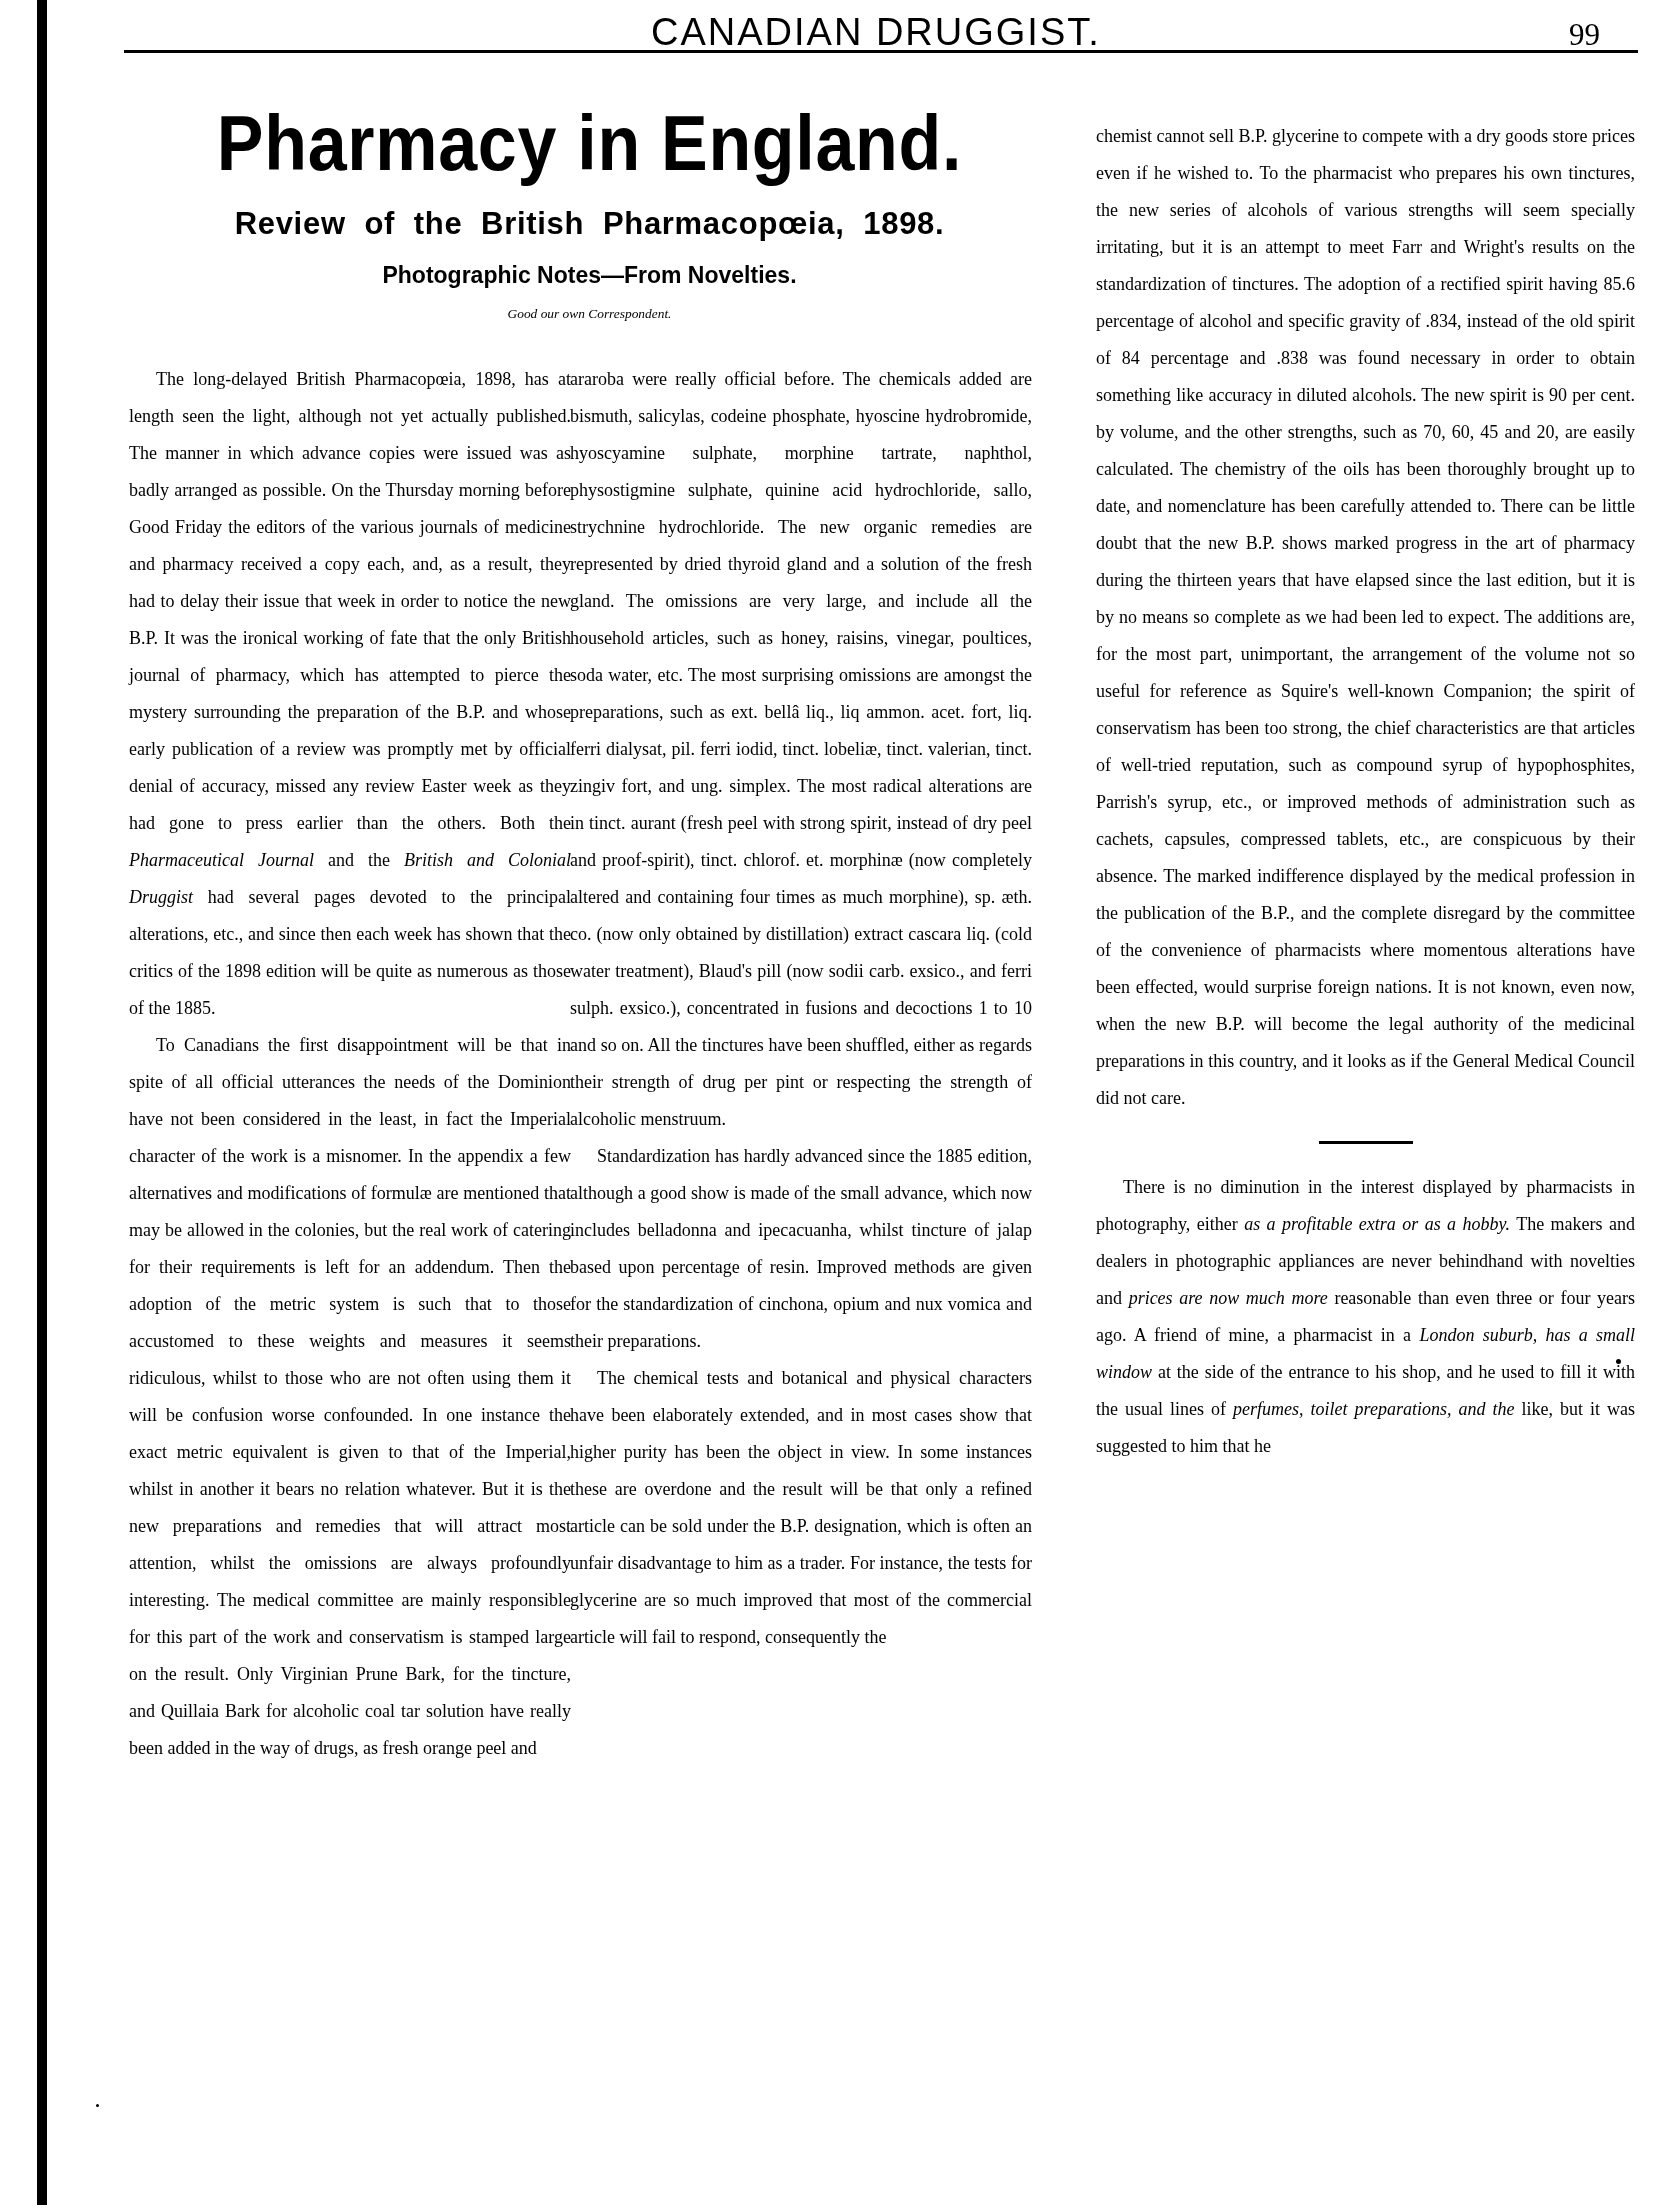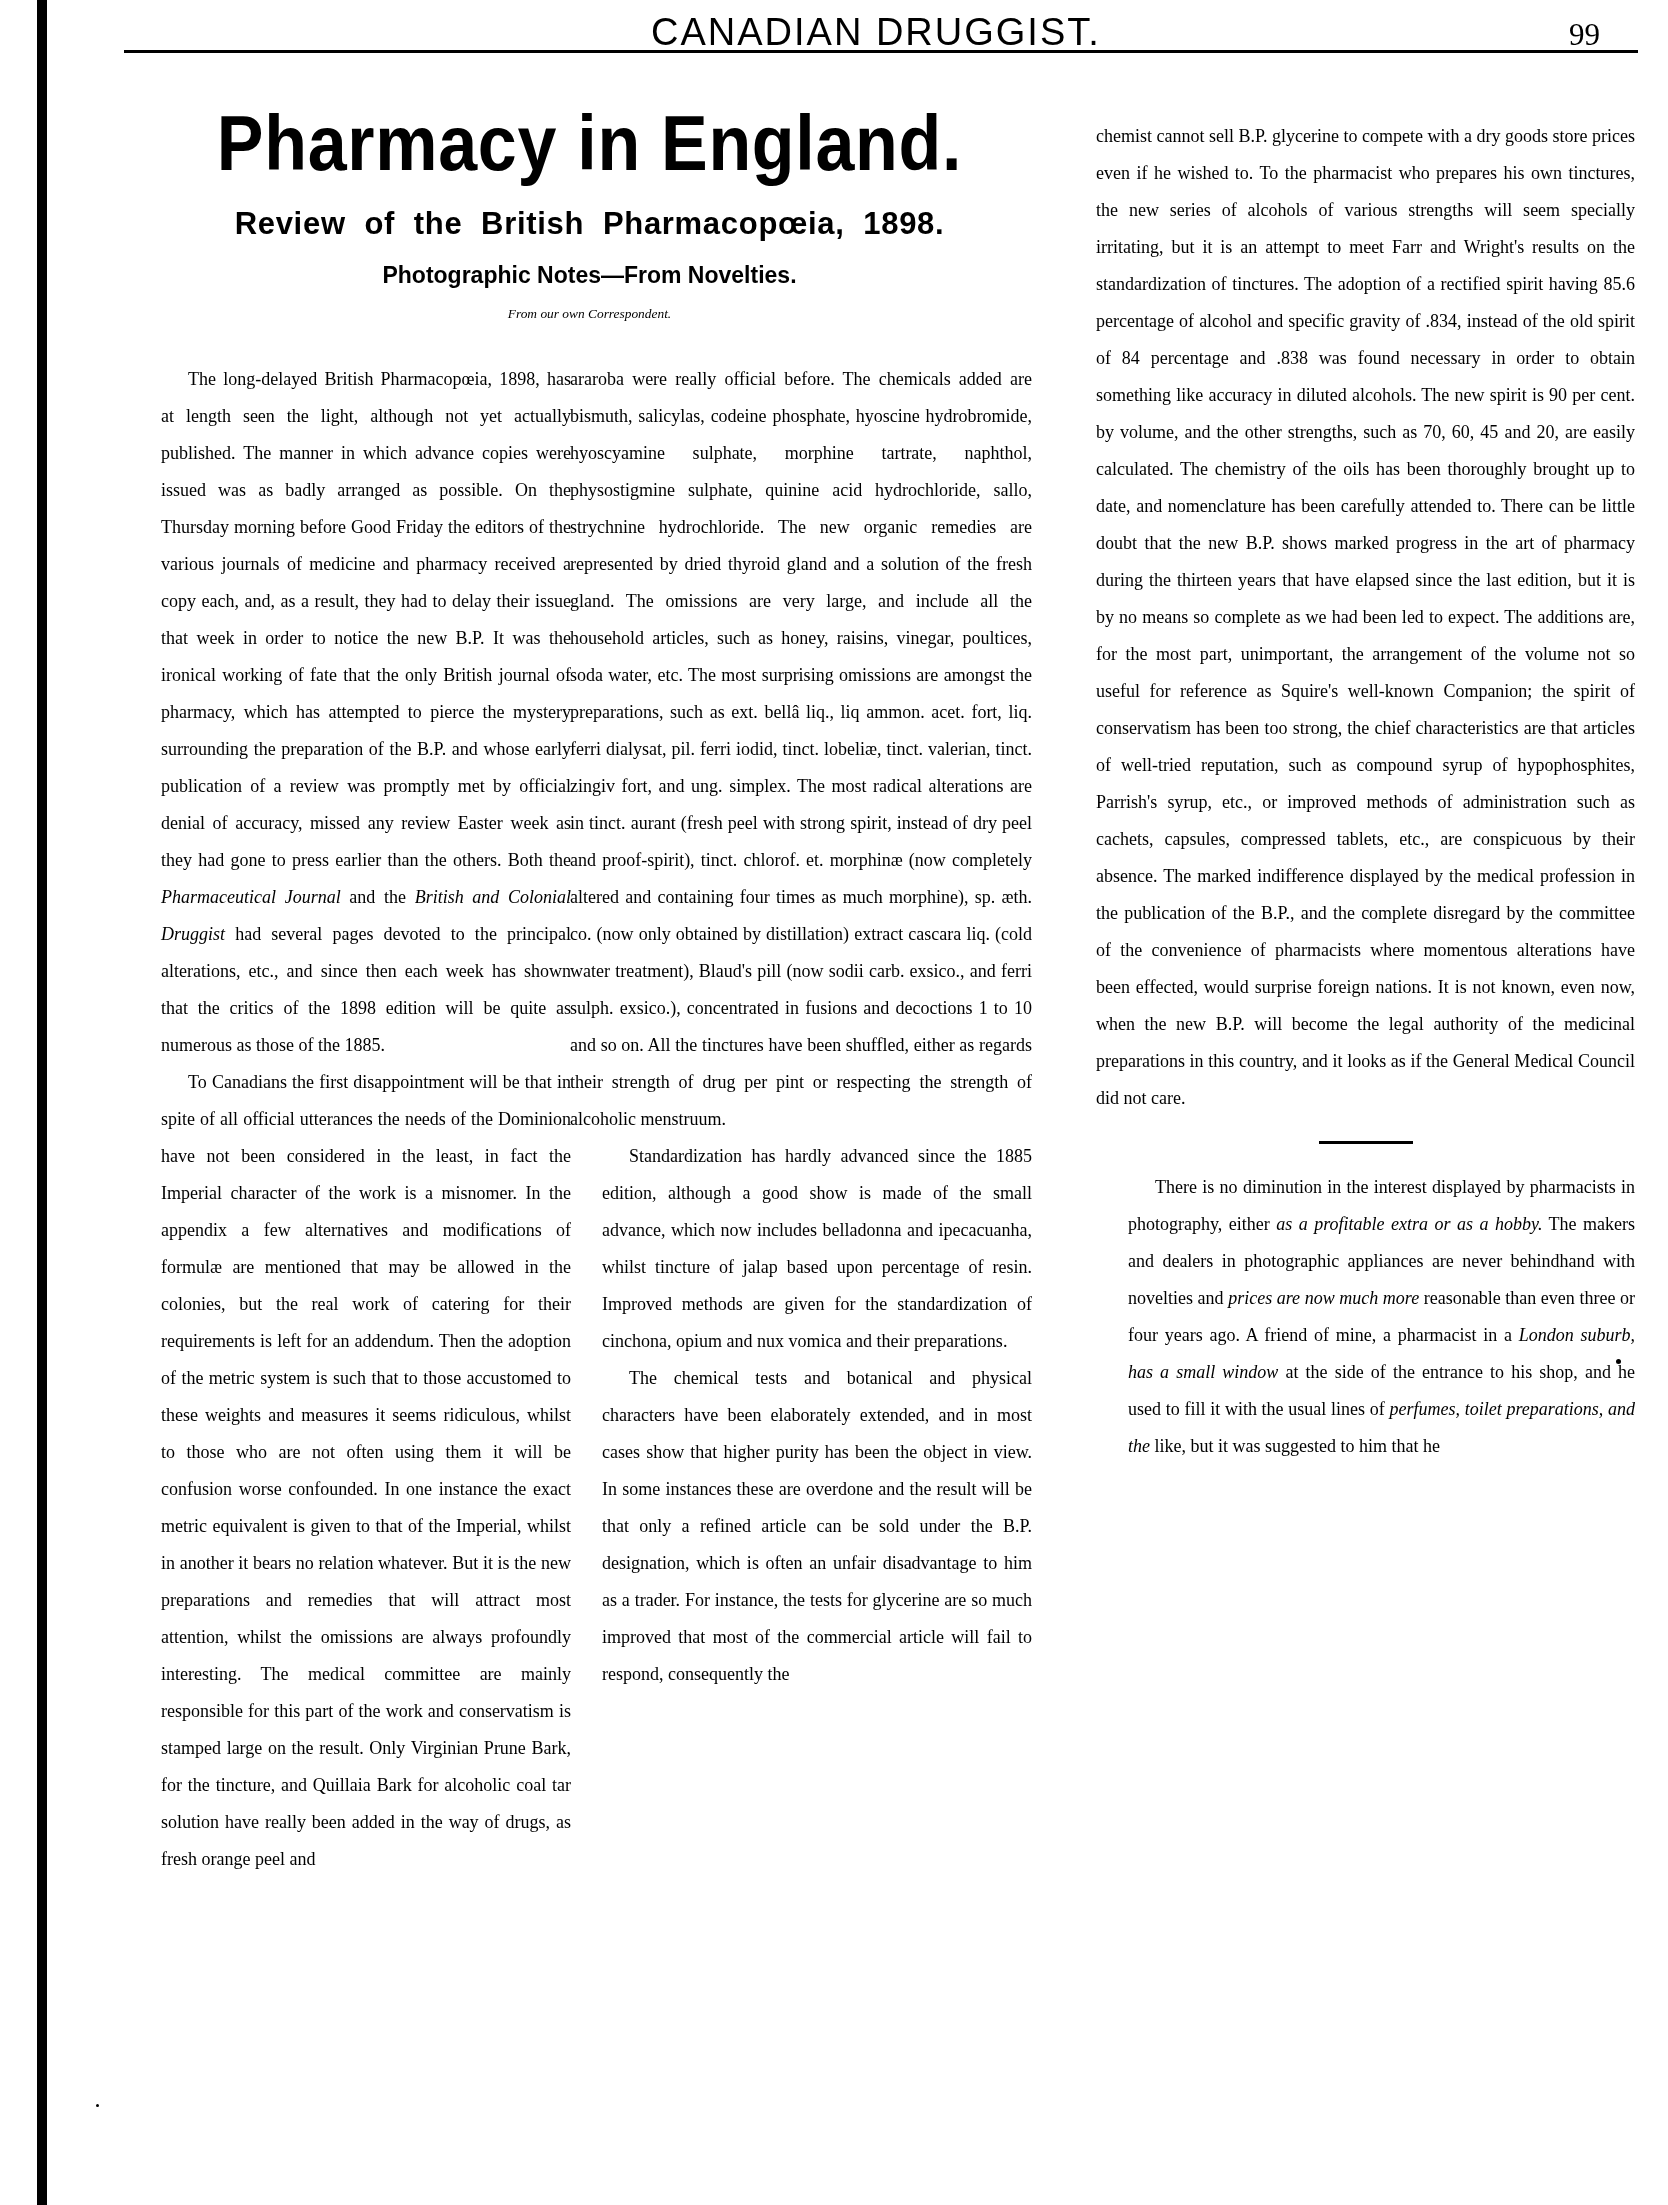--- a/index.html
+++ b/index.html
@@ -16,21 +16,21 @@
   .title { font-family: "Liberation Sans", "DejaVu Sans", sans-serif; font-weight: bold; font-size: 70px;
            line-height: 87px; margin: 0; letter-spacing: 0.7px; transform: scaleY(1.1); }
   .subtitle { font-family: "Liberation Sans", "DejaVu Sans", sans-serif; font-weight: bold; font-size: 31px;
               line-height: 40px; margin: 16px 0 0 0; letter-spacing: 0.7px; word-spacing: 9.4px; }
   .subsubtitle { font-family: "Liberation Sans", "DejaVu Sans", sans-serif; font-weight: bold; font-size: 23px;
                  line-height: 31px; margin: 16px 0 0 0; }
   .byline { font-size: 13.4px; line-height: 20px; margin: 13.4px 0 0 0; font-style: italic; }
 
   .col { position: absolute; font-size: 18px; line-height: 37px; text-align: justify; hyphens: manual; }
   .col p { margin: 0; text-indent: 0; }
-  .col p.indent { text-indent: 27px; margin-left: 32px; }
+  .col p.indent { text-indent: 27px; }
   .col1 { left: 129px; top: 361px; width: 442px; }
   .col2 { left: 570px; top: 361px; width: 462px; }
   .col3 { left: 1096px; top: 118px; width: 539px; }
   .col em, .col i { font-style: italic; }
   .sep-rule { width: 94px; height: 2.7px; background: #000; margin: 24px auto 25.5px auto; }
   .stray-dot { position: absolute; width: 5.4px; height: 5.4px; border-radius: 50%; background: #000; }
 </style>
 </head>
 <body>
 
@@ -39,21 +39,21 @@
 <header class="running-head">
   <span class="journal-name">CANADIAN DRUGGIST.</span>
   <span class="page-num">99</span>
 </header>
 <div class="head-rule"></div>
 
 <section class="headline-block">
   <h1 class="title">Pharmacy in England.</h1>
   <h2 class="subtitle">Review of the British Pharmacopœia, 1898.</h2>
   <h3 class="subsubtitle">Photographic Notes—From Novelties.</h3>
-  <div class="byline">From our own Correspondent.</div>
+  <div class="byline">Good our own Correspondent.</div>
 </section>
 
 <div class="col col1">
   <p class="indent"><span>The long-delayed British Pharmacopœia, 1898, has at length seen the light, although not yet actually published. The manner in which advance copies were issued was as badly arranged as possible. On the Thursday morning before Good Friday the editors of the various journals of medicine and pharmacy received a copy each, and, as a result, they had to delay their issue that week in order to notice the new B.P. It was the ironical working of fate that the only British journal of pharmacy, which has attempted to pierce the mystery surrounding the preparation of the B.P. and whose early publication of a review was promptly met by official denial of accuracy, missed any review Easter week as they had gone to press earlier than the others. Both the</span> <i>Pharmaceutical Journal</i><span> and the </span><i>British and Colonial Druggist</i><span> had several pages devoted to the principal alterations, etc., and since then each week has shown that the critics of the 1898 edition will be quite as numerous as those of the 1885.</span></p>
   <p class="indent">To Canadians the first disappointment will be that in spite of all official utterances the needs of the Dominion have not been considered in the least, in fact the Imperial character of the work is a misnomer. In the appendix a few alternatives and modifications of formulæ are mentioned that may be allowed in the colonies, but the real work of catering for their requirements is left for an addendum. Then the adoption of the metric system is such that to those accustomed to these weights and measures it seems ridiculous, whilst to those who are not often using them it will be confusion worse confounded. In one instance the exact metric equivalent is given to that of the Imperial, whilst in another it bears no relation whatever. But it is the new preparations and remedies that will attract most attention, whilst the omissions are always profoundly interesting. The medical committee are mainly responsible for this part of the work and conservatism is stamped large on the result. Only Virginian Prune Bark, for the tincture, and Quillaia Bark for alcoholic coal tar solution have really been added in the way of drugs, as fresh orange peel and</p>
 </div>
 
 <div class="col col2">
   <p>araroba were really official before. The chemicals added are bismuth, salicylas, codeine phosphate, hyoscine hydrobromide, hyoscyamine sulphate, morphine tartrate, naphthol, physostigmine sulphate, quinine acid hydrochloride, sallo, strychnine hydrochloride. The new organic remedies are represented by dried thyroid gland and a solution of the fresh gland. The omissions are very large, and include all the household articles, such as honey, raisins, vinegar, poultices, soda water, etc. The most surprising omissions are amongst the preparations, such as ext. bellâ liq., liq ammon. acet. fort, liq. ferri dialysat, pil. ferri iodid, tinct. lobeliæ, tinct. valerian, tinct. zingiv fort, and ung. simplex. The most radical alterations are in tinct. aurant (fresh peel with strong spirit, instead of dry peel and proof-spirit), tinct. chlorof. et. morphinæ (now completely altered and containing four times as much morphine), sp. æth. co. (now only obtained by distillation) extract cascara liq. (cold water treatment), Blaud's pill (now sodii carb. exsico., and ferri sulph. exsico.), concentrated in fusions and decoctions 1 to 10 and so on. All the tinctures have been shuffled, either as regards their strength of drug per pint or respecting the strength of alcoholic menstruum.</p>
   <p class="indent">Standardization has hardly advanced since the 1885 edition, although a good show is made of the small advance, which now includes belladonna and ipecacuanha, whilst tincture of jalap based upon percentage of resin. Improved methods are given for the standardization of cinchona, opium and nux vomica and their preparations.</p>

